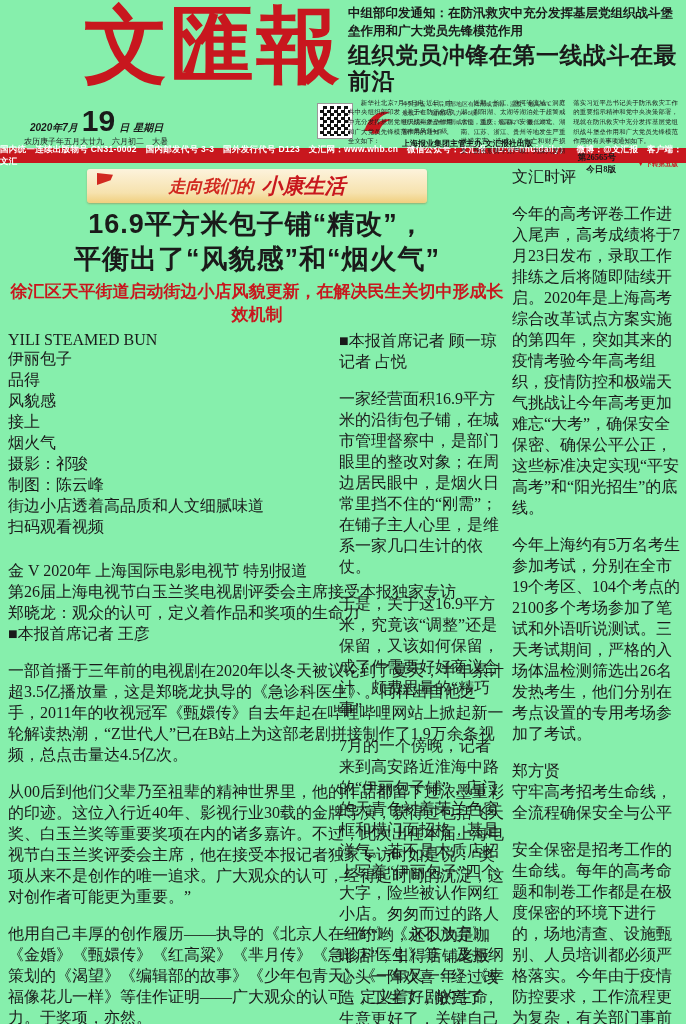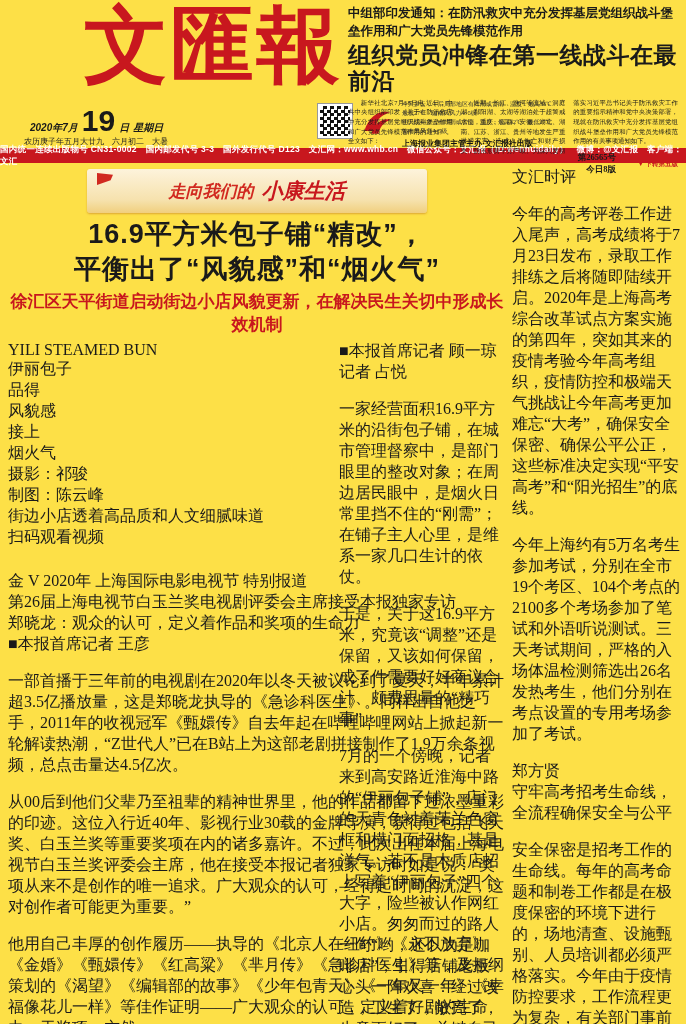--- a/index.html
+++ b/index.html
@@ -1,16 +1,16 @@
 <!DOCTYPE html>
 <html><head>
 <meta charset="utf-8">
 <style>
   html,body{margin:0;padding:0;background:#e9e9e9;}
-  .page{width:686px;height:1024px;margin:0 auto;background:#fde047;position:relative;overflow:hidden;
+  .page{width:686px;height:1024px;margin:0 auto;background:#86efac;position:relative;overflow:hidden;
         font-family:"Liberation Serif",serif;color:#1a1a1a;}
   
   .header{position:relative;height:148px;}
   .masthead-title{position:absolute;left:84px;top:2px;font-size:84px;font-weight:bold;color:#c8171e;
         font-family:"Liberation Serif",serif;letter-spacing:2px;line-height:1.05;}
   .date-row{position:absolute;left:30px;top:106px;display:flex;align-items:baseline;gap:4px;font-family:"Liberation Sans",sans-serif;}
   .date-prefix,.date-suffix,.weekday{font-size:10px;font-weight:bold;font-style:italic;}
   .date-day{font-size:30px;font-weight:bold;line-height:1;}
   .lunar{position:absolute;left:24px;top:136px;font-size:8px;color:#222;}
   .qr-mast{position:absolute;left:318px;top:104px;width:30px;height:30px;background:
@@ -25,21 +25,21 @@
   .top-body{column-count:3;column-gap:8px;font-size:6.4px;line-height:1.5;text-align:justify;height:62px;overflow:hidden;}
   .top-body p{margin:0;text-indent:2em;}
   .top-cont{font-size:6.5px;color:#c8171e;text-align:right;font-weight:bold;}
   .infobar{height:15px;background:#c8171e;color:#fff;font-size:8.5px;font-weight:bold;
      display:flex;align-items:center;justify-content:center;letter-spacing:0.3px;font-family:"Liberation Sans",sans-serif;}
   
   .main{display:flex;padding:4px 6px 0 8px;gap:6px;}
   .left-col{width:498px;}
   .right-col{width:168px;}
   
-  .xk-banner{width:340px;height:44px;margin:2px auto 4px auto;display:flex;align-items:center;justify-content:center;gap:8px;
+  .xk-banner{width:340px;height:34px;margin:2px auto 4px auto;display:flex;align-items:center;justify-content:center;gap:8px;
      background:linear-gradient(180deg,#fdf3dc,#f6e2ae 70%,#f0cf7e);border-radius:3px;position:relative;box-shadow:0 1px 2px rgba(160,60,20,.35);}
   .xk-flag{position:absolute;left:10px;top:4px;width:16px;height:12px;background:#d12920;clip-path:polygon(0 0,100% 15%,85% 60%,0 100%);}
   .xk-t1{font-size:17px;font-weight:bold;font-style:italic;color:#d12920;font-family:"Liberation Sans",sans-serif;}
   .xk-t2{font-size:21px;font-weight:bold;font-style:italic;color:#c8171e;font-family:"Liberation Serif",serif;}
   .lead-headline{font-family:"Liberation Sans",sans-serif;font-weight:bold;font-size:27px;text-align:center;line-height:1.3;letter-spacing:1px;}
   .lead-sub{color:#c8171e;font-size:17px;text-align:center;margin:3px 0 5px 0;font-weight:bold;}
   .lead-body{display:flex;gap:9px;height:230px;}
   
   .lead-photo{width:322px;height:226px;position:relative;overflow:hidden;flex:none;
      background:linear-gradient(100deg,#8a6a33 0%,#c08b3d 18%,#e8b express 0;}

